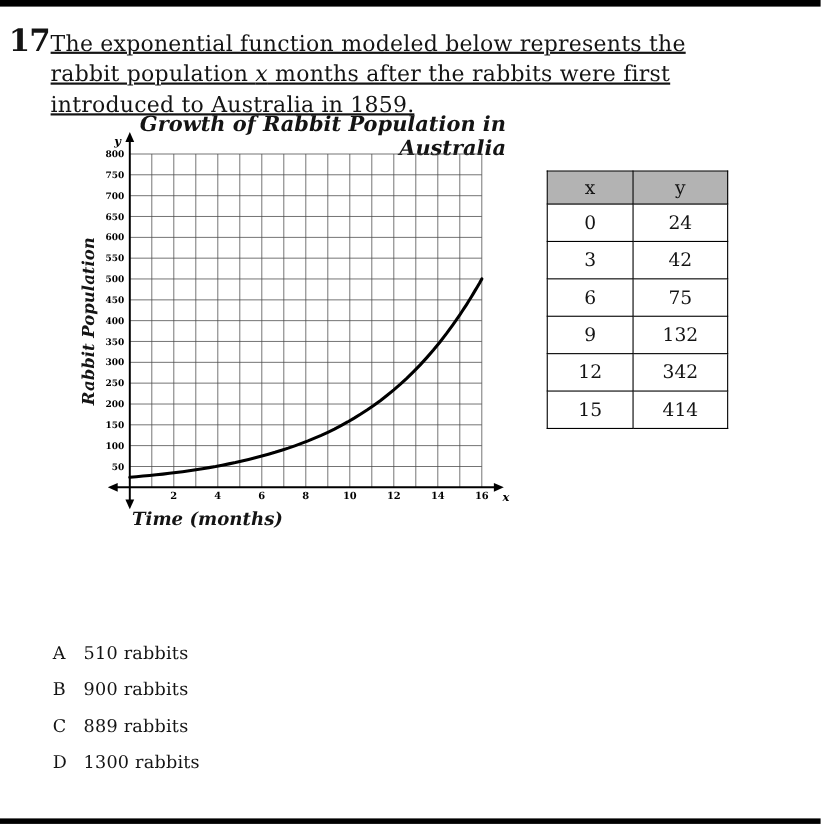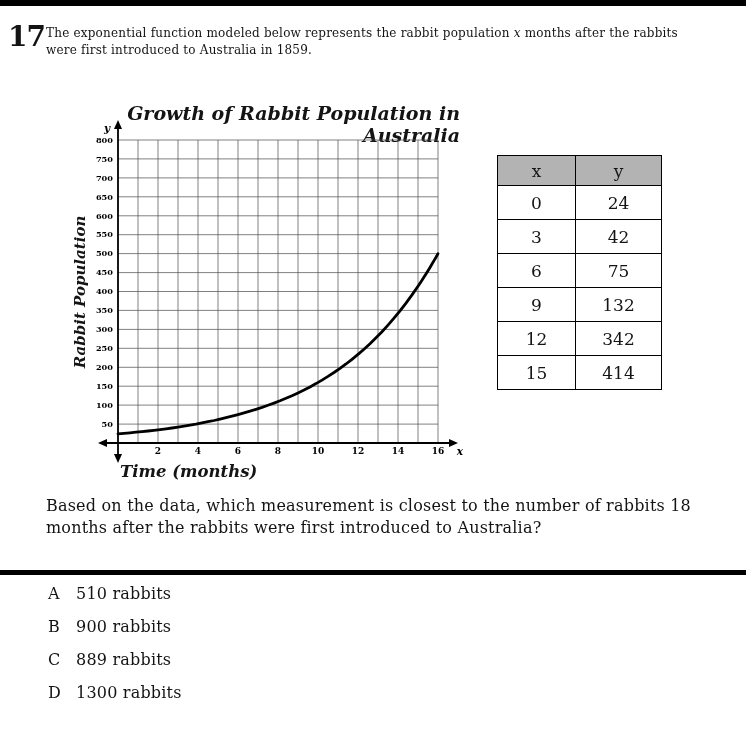--- a/index.html
+++ b/index.html
@@ -1,25 +1,25 @@
 <!DOCTYPE html>
 <html><head>
 <meta charset="utf-8">
 <style>
   * { margin:0; padding:0; box-sizing:border-box; }
   html,body { background:#ffffff; }
   body { width:746px; height:749px; overflow:hidden; }
-  .page { position:relative; width:746px; height:575px; background:#ffffff;
+  .page { position:relative; width:746px; height:749px; background:#ffffff;
           font-family:"DejaVu Serif", serif; color:#141414; }
   .bar { position:absolute; left:0; right:0; background:#000; }
   .bar.top { top:0; height:6px; }
   .bar.bottom { bottom:0; height:5px; }
   .qnum { position:absolute; left:8px; top:20px; font-size:28px; font-weight:bold; letter-spacing:-1px; }
-  .intro { position:absolute; left:46px; top:25px; width:634px; font-size:12px;
-           line-height:1.4; letter-spacing:0.2px; }
+  .intro { position:absolute; left:46px; top:25px; width:634px; font-size:20px;
+           line-height:1.4; letter-spacing:0.2px;text-decoration:underline; }
   .chart-title { position:absolute; left:100px; top:102px; width:360px; text-align:right;
                  font-size:19px; font-weight:bold; font-style:italic; }
   #chart-svg { position:absolute; left:84px; top:116px; width:392px; height:370px; }
   .ylab { position:absolute; left:-70px; top:283px; width:300px; text-align:center;
           transform:rotate(-90deg); font-size:15px; font-weight:bold; font-style:italic; }
   .xlab { position:absolute; left:120px; top:462px; width:330px; text-align:left;
           font-size:16.5px; font-weight:bold; font-style:italic; }
   .data-table { position:absolute; left:497px; top:155px; border-collapse:collapse; }
   .data-table th, .data-table td { border:1.6px solid #000; text-align:center; }
   .data-table th { background:#b3b3b3; font-weight:normal; font-size:17px; height:30px; }
@@ -111,21 +111,20 @@
           <td>12</td>
           <td>342</td>
         </tr>
         <tr>
           <td>15</td>
           <td>414</td>
         </tr>
       </tbody>
   </table>
 
-  <p class="prompt">Based on the data, which measurement is closest to the number of rabbits 18 months after the rabbits were first introduced to Australia?</p>
 
   <div class="choices" id="choices">
       <div class="choice">
         <span class="letter">A</span>
         <span>510 rabbits</span>
       </div>
       <div class="choice">
         <span class="letter">B</span>
         <span>900 rabbits</span>
       </div>

